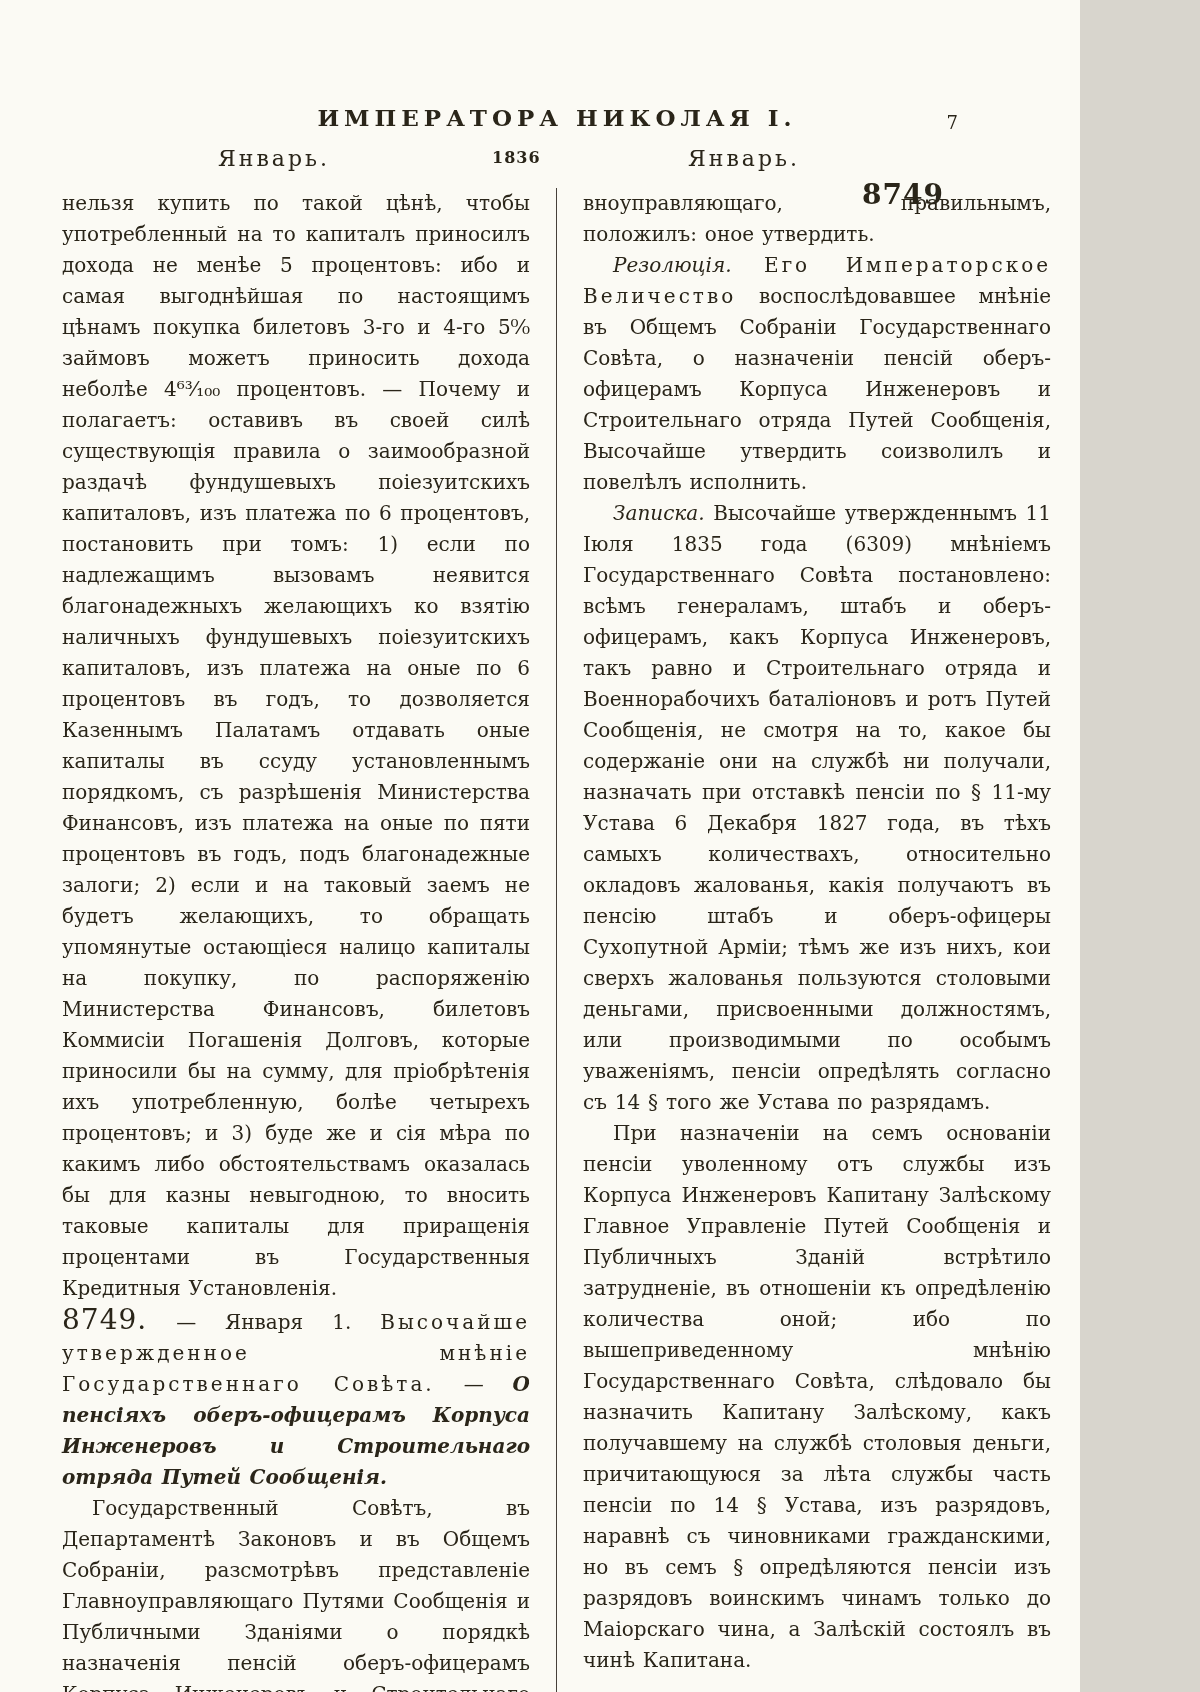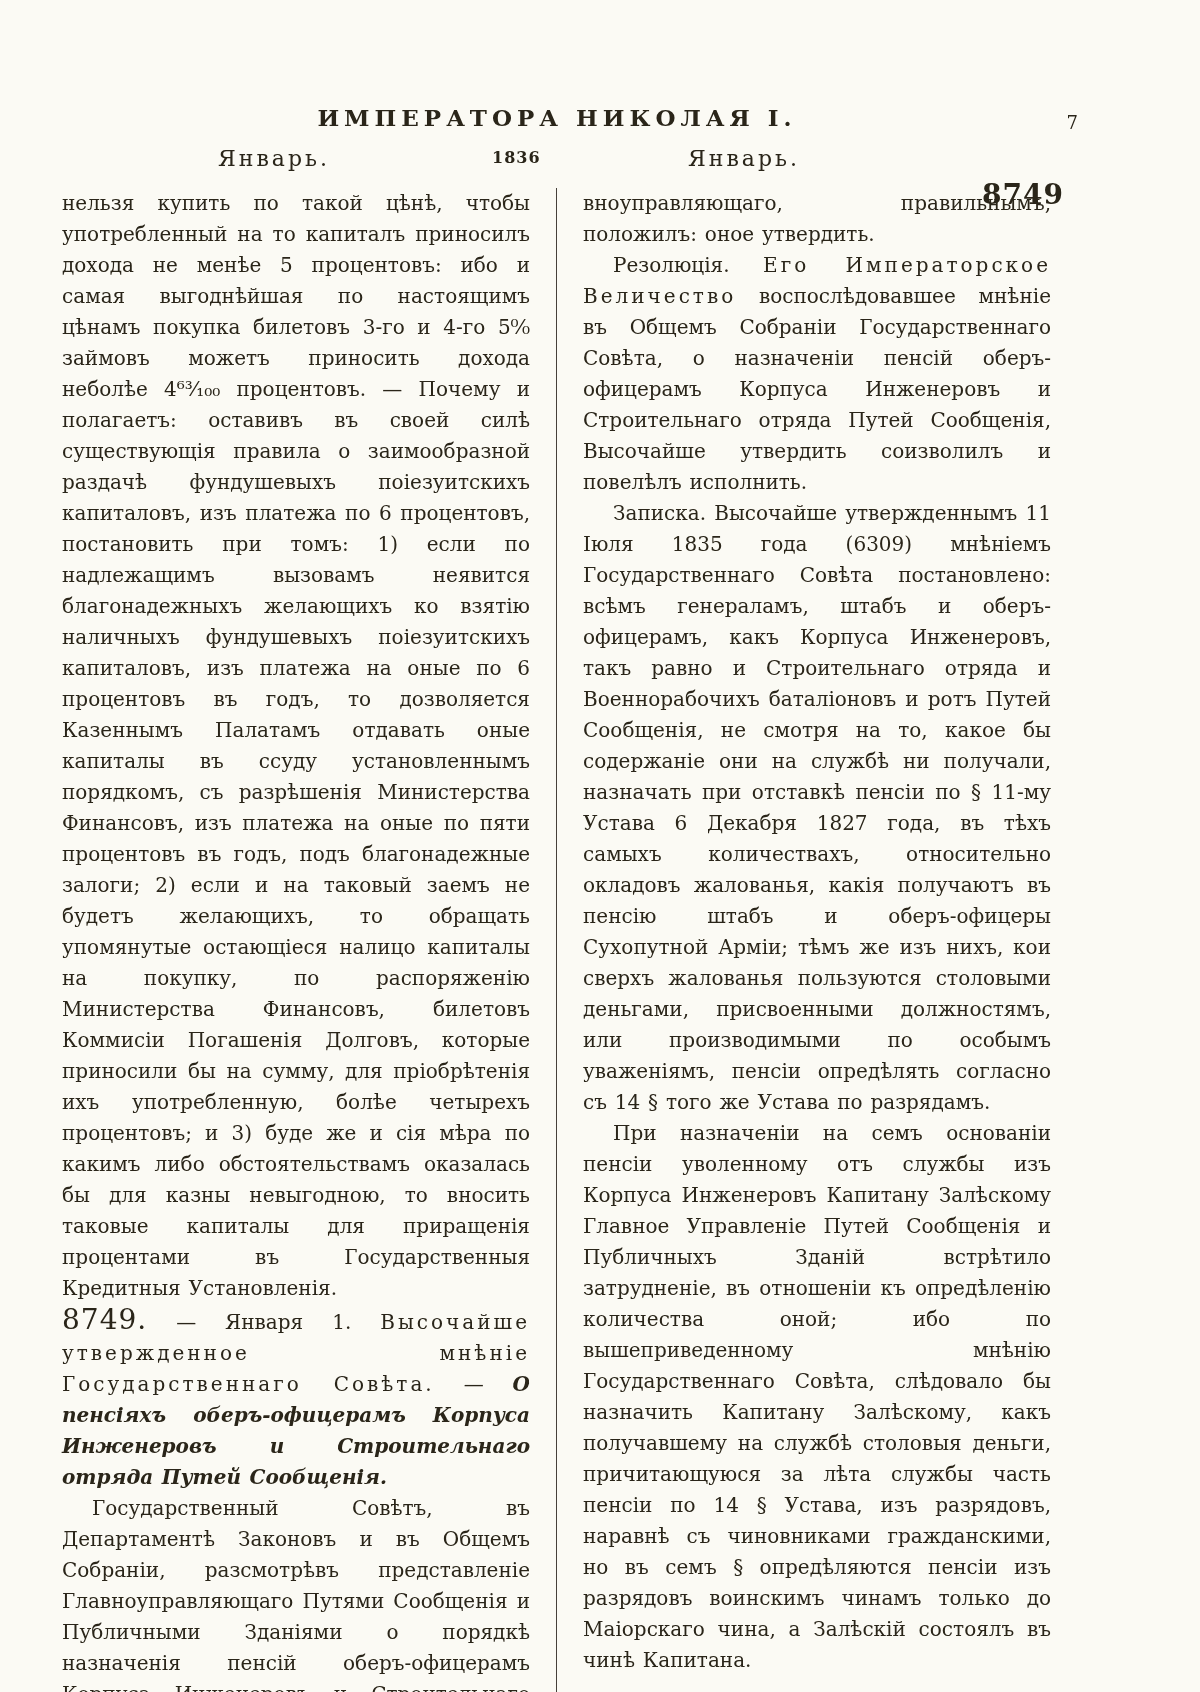--- a/index.html
+++ b/index.html
@@ -3,21 +3,21 @@
 <meta charset="utf-8">
 <style>
   * { margin: 0; padding: 0; box-sizing: border-box; }
   html, body { width: 1200px; }
   body {
     background: #d8d5cd;
     font-family: "DejaVu Serif", "Liberation Serif", serif;
   }
   .page {
     position: relative;
-    width: 1200px;
+    width: 1080px;
     height: 1692px;
     background: #fbfaf4;
     color: #2a2519;
     overflow: hidden;
     padding-left: 12px;
   }
   
   .running-head {
     position: absolute;
     top: 104px;
@@ -80,21 +80,21 @@
   }
   .para {
     font-size: 20px;
     line-height: 31px;
     text-align: justify;
     word-spacing: 1.5px;
     color: #2a2519;
   }
   .para.indent { text-indent: 30px; }
   .seg-normal { }
-  .seg-italic { }
+  .seg-italic { font-style: italic; }
   .seg-bold-italic { font-style: italic; font-weight: 700; }
   .seg-spaced { letter-spacing: 3px; }
   .seg-number { font-weight: 400; font-size: 28px; letter-spacing: 1px; }
 </style>
 </head>
 <body>
 
 <div class="page">
 
   <div class="running-head">

